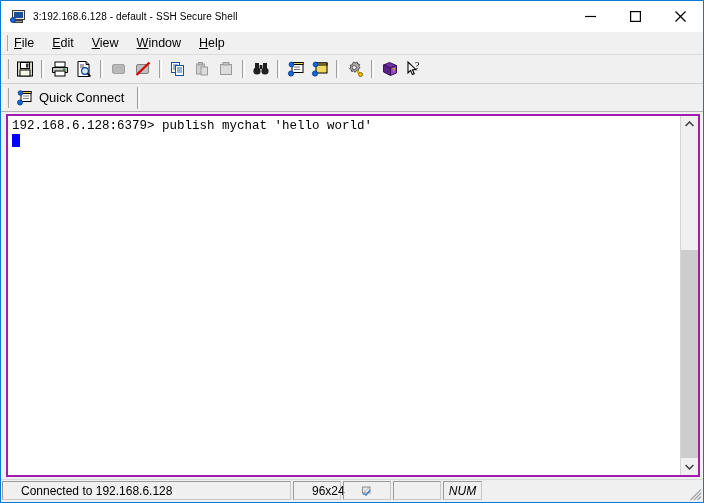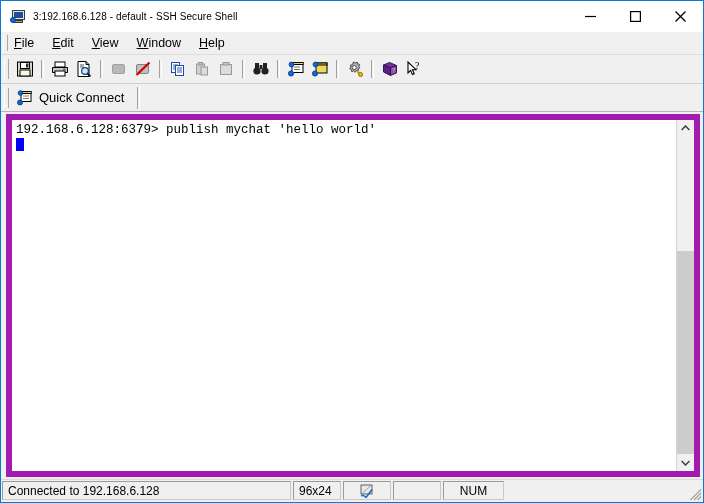--- a/index.html
+++ b/index.html
@@ -170,21 +170,21 @@
     flex: 1 1 auto;
     background: #f0f0f0;
     padding: 2px 3px 2px 5px;
     box-sizing: border-box;
     display: flex;
     min-height: 0;
   }
   .term-outer {
     flex: 1 1 auto;
     display: flex;
-    border: 6px solid #a21caf;
+    border: 2px solid #a21caf;
     background: #ffffff;
     min-width: 0;
   }
   .term {
     flex: 1 1 auto;
     background: #ffffff;
     overflow: hidden;
     padding: 3px 0 0 4px;
     min-width: 0;
   }
@@ -238,32 +238,32 @@
     border-top: 1px solid #d8d8d8;
     position: relative;
   }
   .sb-panel {
     border: 1px solid #c8c8c8;
     border-top-color: #9a9a9a;
     border-left-color: #9a9a9a;
     margin: 1px 1px 2px 1px;
     display: flex;
     align-items: center;
-    padding: 0 5px;
+    padding: 0 18px;
     font-size: 12px;
     color: #000000;
     white-space: nowrap;
     box-sizing: border-box;
   }
   .sb-main { width: 289px; }
   .sb-cipher { width: 185px; }
   .sb-size { width: 48px; }
   .sb-icon { width: 48px; justify-content: center; }
   .sb-blank { width: 48px; }
-  .sb-num { width: 61px; justify-content: center; }
+  .sb-num { width: 39px; justify-content: center; font-style: italic; }
   .sb-grip {
     width: 16px;
     position: relative;
     margin-left: auto;
   }
   .sb-grip svg { position: absolute; right: 1px; bottom: 1px; }
   .watermark {
     position: absolute;
     right: 6px; top: -8px;
     font-size: 15px;

